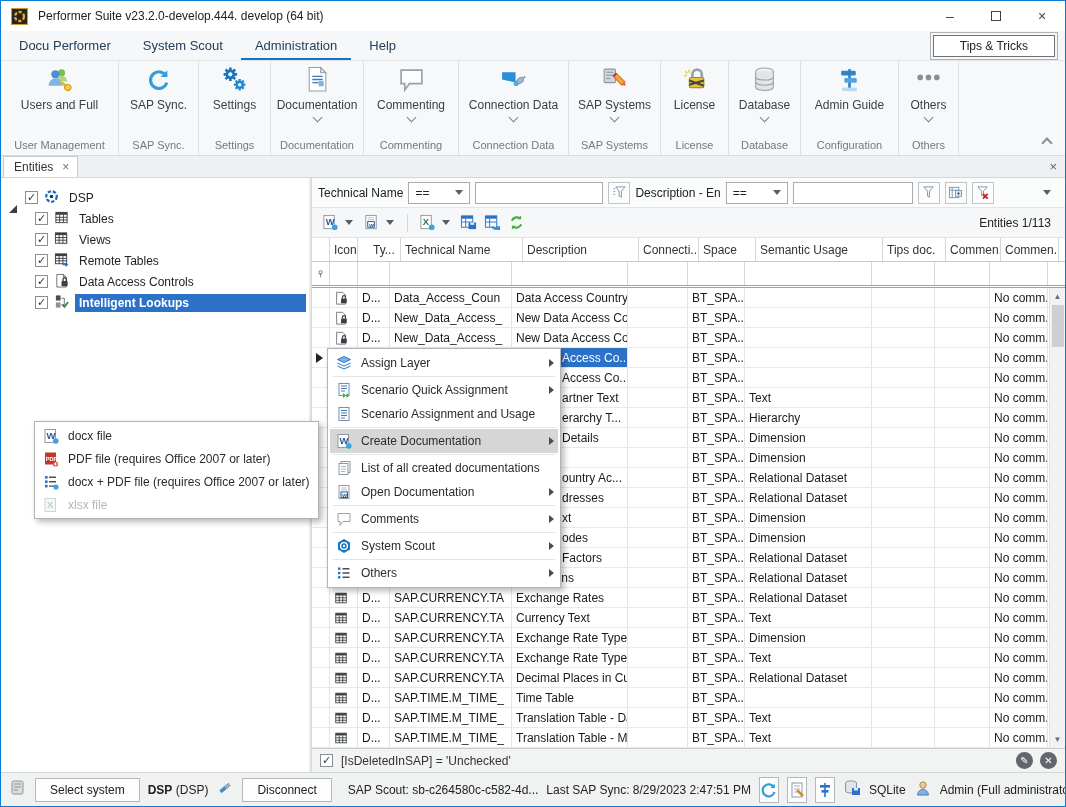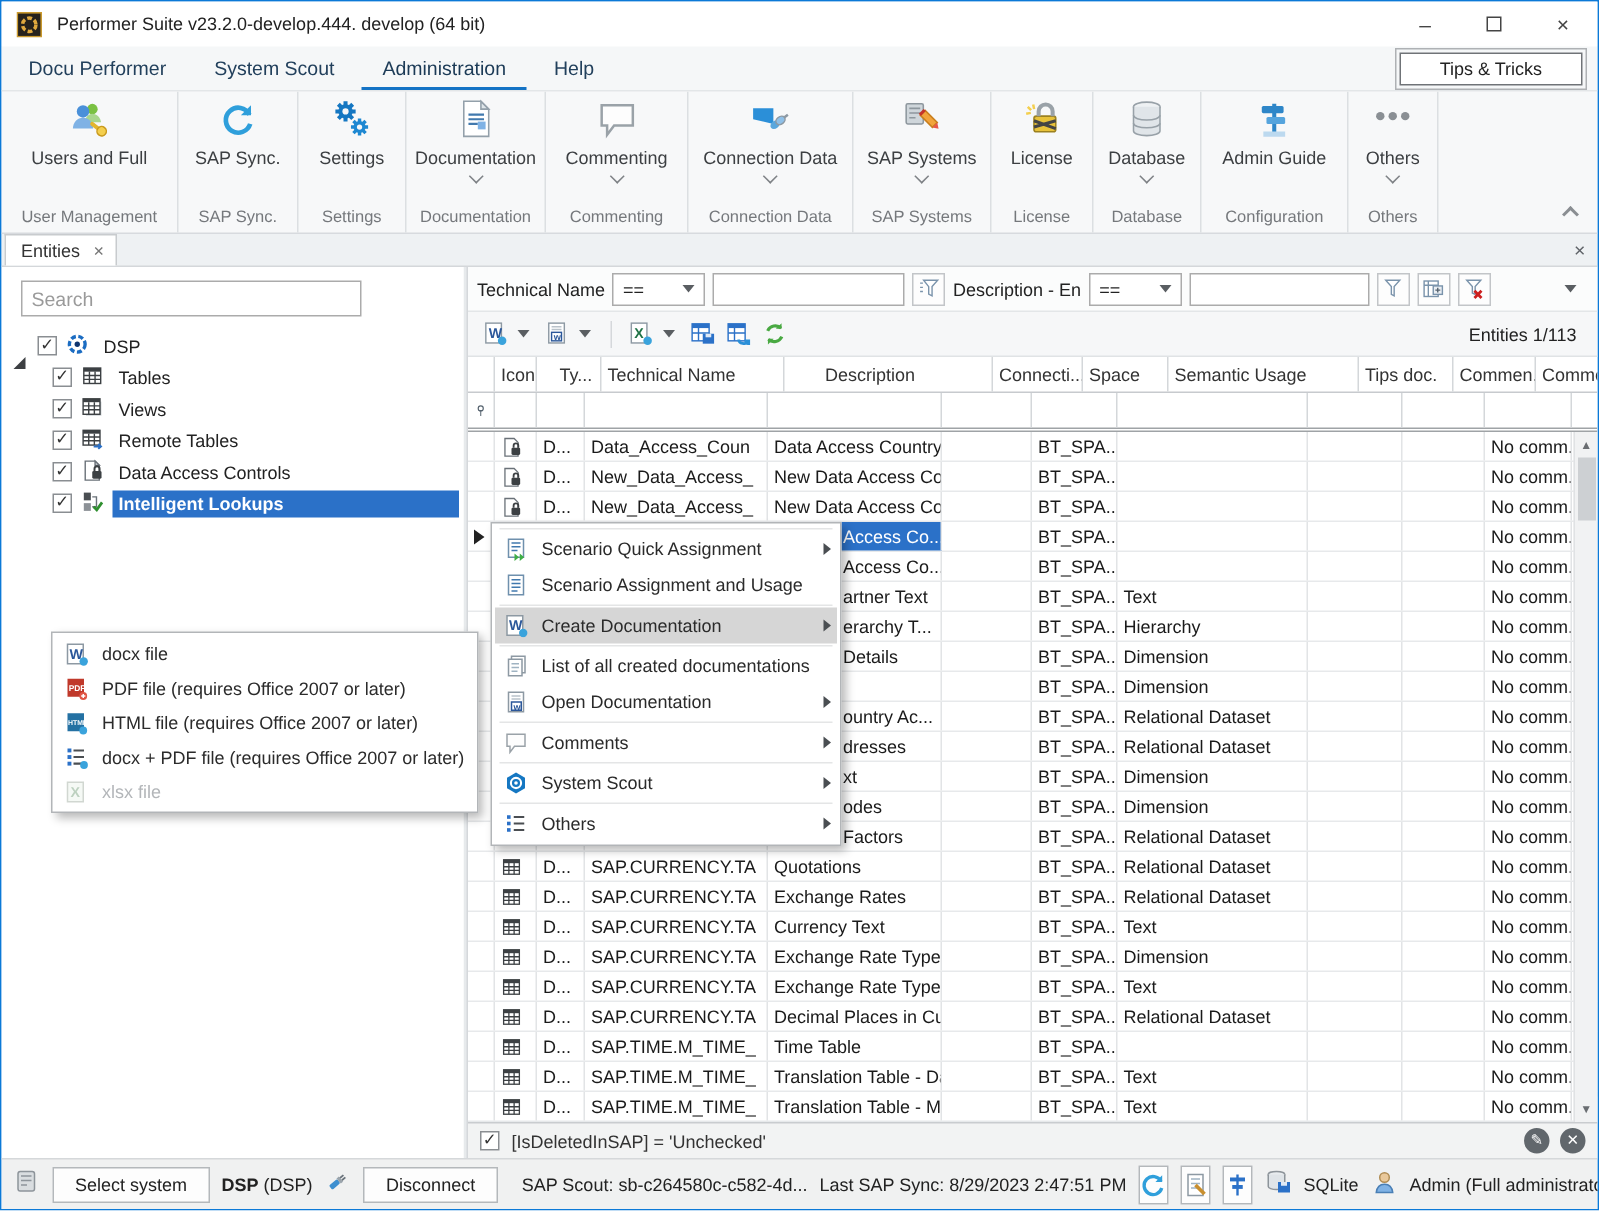--- a/index.html
+++ b/index.html
@@ -328,21 +328,20 @@
   <div class="tabstrip">
     <div class="doctab">
       <span>Entities</span>
       <span class="x">×</span>
     </div>
     <span class="strip-close">×</span>
   </div>
 
   <div class="content">
     <div class="leftpanel">
-      <input class="search" type="text" placeholder="Search" style="">
       <div class="tree" id="tree">
           <div class="trow">
             <span class="exp"><span class="tri-exp"></span></span>
             <span class="cb">✓</span>
             <span class="ic iconbox"><svg viewBox="0 0 16 16">
                 <circle cx="8" cy="8" r="5.6" fill="none" stroke="#1b6cc2" stroke-width="2.4" stroke-dasharray="3.6 1.8"></circle>
                 <circle cx="8" cy="8" r="1.9" fill="#10356f"></circle>
               </svg></span>
             <span class="tlabel">DSP</span>
           </div>
@@ -501,21 +500,21 @@
           </span>
         <span class="entcount">Entities 1/113</span>
       </div>
 
       <div class="grid">
         <div class="ghead" id="ghead">
             <div class="gcell" style="width: 18px;"></div>
             <div class="gcell" style="width: 28px;">Icon</div>
             <div class="gcell" style="width: 32px; margin-left: 11px;">Ty...</div>
             <div class="gcell" style="width: 122px;">Technical Name</div>
-            <div class="gcell" style="width: 116px; margin-left: 23px;">Description</div>
+            <div class="gcell" style="width: 116px;">Description</div>
             <div class="gcell" style="width: 60px;">Connecti...</div>
             <div class="gcell" style="width: 57px;">Space</div>
             <div class="gcell" style="width: 127px;">Semantic Usage</div>
             <div class="gcell" style="width: 63px;">Tips doc.</div>
             <div class="gcell" style="width: 55px;">Commen...</div>
             <div class="gcell" style="width: 58px;">Commen...</div>
           </div>
         <div class="gfilterrow" id="gfilterrow">
             <div class="gcell" style="width: 18px;">
               <svg viewBox="0 0 16 16">
@@ -973,20 +972,31 @@
         </svg></span>
     <span>SQLite</span>
     <span><svg viewBox="0 0 18 18">
           <circle cx="9" cy="6" r="3.2" fill="#e9c89a" stroke="#b08d55"></circle>
           <path d="M3.5 16c.5-4 3-5.5 5.5-5.5s5 1.5 5.5 5.5z" fill="#7fb2e5" stroke="#4a7fb5"></path>
         </svg></span>
     <span class="snowrap">Admin (Full administrator, Application User)</span>
   </div>
 
   <div class="ctxmenu" id="ctxmenu">
+      <div class="mi">
+        <span class="ic iconbox">
+          <svg viewBox="0 0 16 16">
+            <path d="M8 1.5l6.5 3L8 7.5l-6.5-3z" fill="#7fb2e5" stroke="#2b71c8"></path>
+            <path d="M1.5 8l6.5 3 6.5-3" fill="none" stroke="#2b71c8"></path>
+            <path d="M1.5 11l6.5 3 6.5-3" fill="none" stroke="#2b71c8"></path>
+          </svg>
+        </span>
+        <span>Assign Layer</span>
+        <span class="sub"></span>
+      </div>
       <div class="msep"></div>
       <div class="mi">
         <span class="ic iconbox">
           <svg viewBox="0 0 16 16">
             <rect x="3" y="1.5" width="10" height="12" fill="#fff" stroke="#6f90ad"></rect>
             <path d="M5 4h6M5 6.5h6M5 9h4" stroke="#4179ae"></path>
             <path d="M7 11l3 2.5-3 2.5zM10.5 11l3 2.5-3 2.5z" fill="#3fae46"></path>
           </svg>
         </span>
         <span>Scenario Quick Assignment</span>
@@ -1090,30 +1100,20 @@
       <div class="mi">
         <span class="ic iconbox">
           <svg viewBox="0 0 16 16">
             <rect x="2" y="1.5" width="11" height="12" fill="#c0392b"></rect>
             <text x="2.8" y="9.5" font-size="5.6" font-weight="bold" fill="#fff">PDF</text>
             <circle cx="12.5" cy="13" r="2.6" fill="#e05545"></circle>
             <path d="M12.5 11.6v2.8M11.1 13h2.8" stroke="#fff"></path>
           </svg>
         </span>
         <span>PDF file (requires Office 2007 or later)</span>
-      </div>
-      <div class="mi">
-        <span class="ic iconbox">
-          <svg viewBox="0 0 16 16">
-            <rect x="2" y="1.5" width="11" height="12" fill="#2471a3"></rect>
-            <text x="2.3" y="9.5" font-size="4.6" font-weight="bold" fill="#fff">HTML</text>
-            <circle cx="12.5" cy="13" r="2.6" fill="#3aa3dc"></circle>
-          </svg>
-        </span>
-        <span>HTML file (requires Office 2007 or later)</span>
       </div>
       <div class="mi">
         <span class="ic iconbox">
           <svg viewBox="0 0 16 16">
             <g fill="#2b71c8">
               <rect x="2" y="2" width="2.6" height="2.6"></rect>
               <rect x="2" y="6.4" width="2.6" height="2.6"></rect>
               <rect x="2" y="10.8" width="2.6" height="2.6"></rect>
             </g>
             <path d="M6 3.3h7M6 7.7h7M6 12.1h7" stroke="#4a4e52" stroke-width="1.4"></path>

